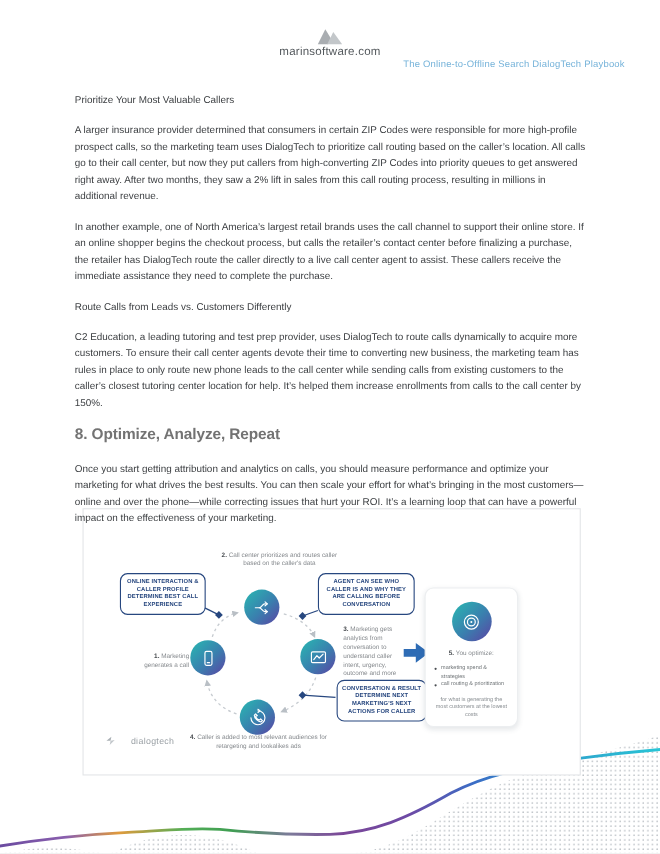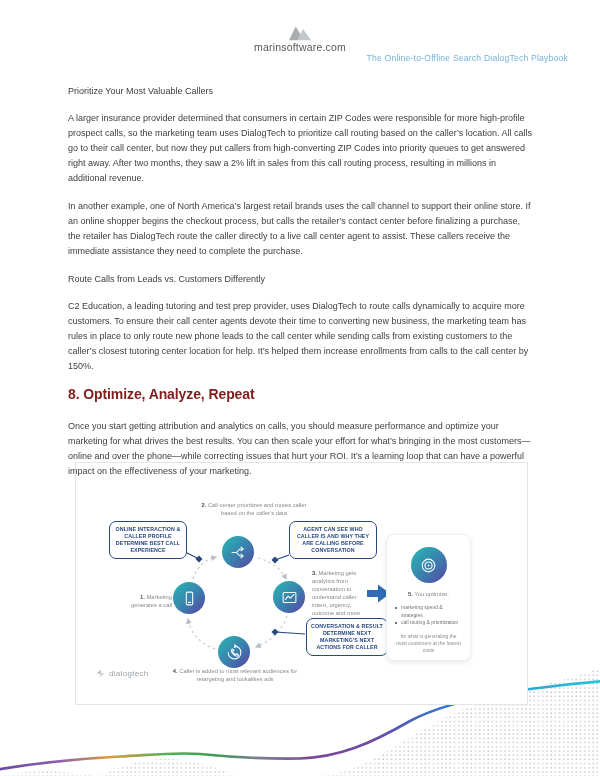--- a/index.html
+++ b/index.html
@@ -16,21 +16,21 @@
   .logo-m { display:flex; align-items:center; }
   .hdr-divider { width:1px; height:17px; background:#d9dbdd; margin:0 11px 0 9px; }
   .site { font-size:10.5px; color:#54595d; letter-spacing:.2px; }
   .playbook { margin-left:auto; font-size:8.6px; color:#74b2d9; letter-spacing:.2px; }
 
   
   .article { position:absolute; top:62px; left:68px; width:466px; z-index:3;
              font-size:9px; line-height:15px; color:#3b3e41;margin-top:16px; }
   .article .sub { margin:6px 0 12px; }
   .article p { margin:0 0 13px; }
-  .h8 { color:#7f1d1d; font-weight:bold; font-size:14px; letter-spacing:-.1px;
+  .h8 { color:#737373; font-weight:bold; font-size:14px; letter-spacing:-.1px;
         margin:7px 0 17px; }
 
   
   .diagram { position:absolute; left:75px; top:462px; width:453px; height:243px;
              background:#fff; border:1px solid #e3e5e8; z-index:2; }
   .diagram-title { position:absolute; left:20px; top:15px; font-size:11.5px;
                    color:#73787c; letter-spacing:.4px; }
 
   .flow-svg { position:absolute; left:0; top:0; width:453px; height:243px; }
 
@@ -57,21 +57,21 @@
                 display:flex; align-items:center; justify-content:center; }
   .opt-step { font-size:5.8px; color:#85898d; margin-bottom:7px; }
   .opt-step b { color:#4a4e52; }
   .opt-list { list-style:none; text-align:left; padding:0 6px 0 14px; margin-bottom:6px; }
   .opt-list li { font-size:5px; line-height:7.5px; color:#6f7477; position:relative; }
   .opt-list li::before { content:""; position:absolute; left:-6px; top:2.6px;
                          width:2.2px; height:2.2px; border-radius:50%; background:#4a4e52; }
   .opt-footer { font-size:5px; line-height:7px; color:#8a8f93; padding:0 9px; }
 
   .vendor { position:absolute; left:20px; top:206px; display:flex; align-items:center;
-            gap:4px; color:#9aa0a5; font-size:8px; letter-spacing:.3px; }
+            gap:14px; color:#9aa0a5; font-size:8px; letter-spacing:.3px; }
 
   
   .wave { position:absolute; left:0; bottom:0; width:600px; height:110px; z-index:1; }
 </style>
 </head>
 <body>
 
 <div class="page">
 
   <div class="header">

